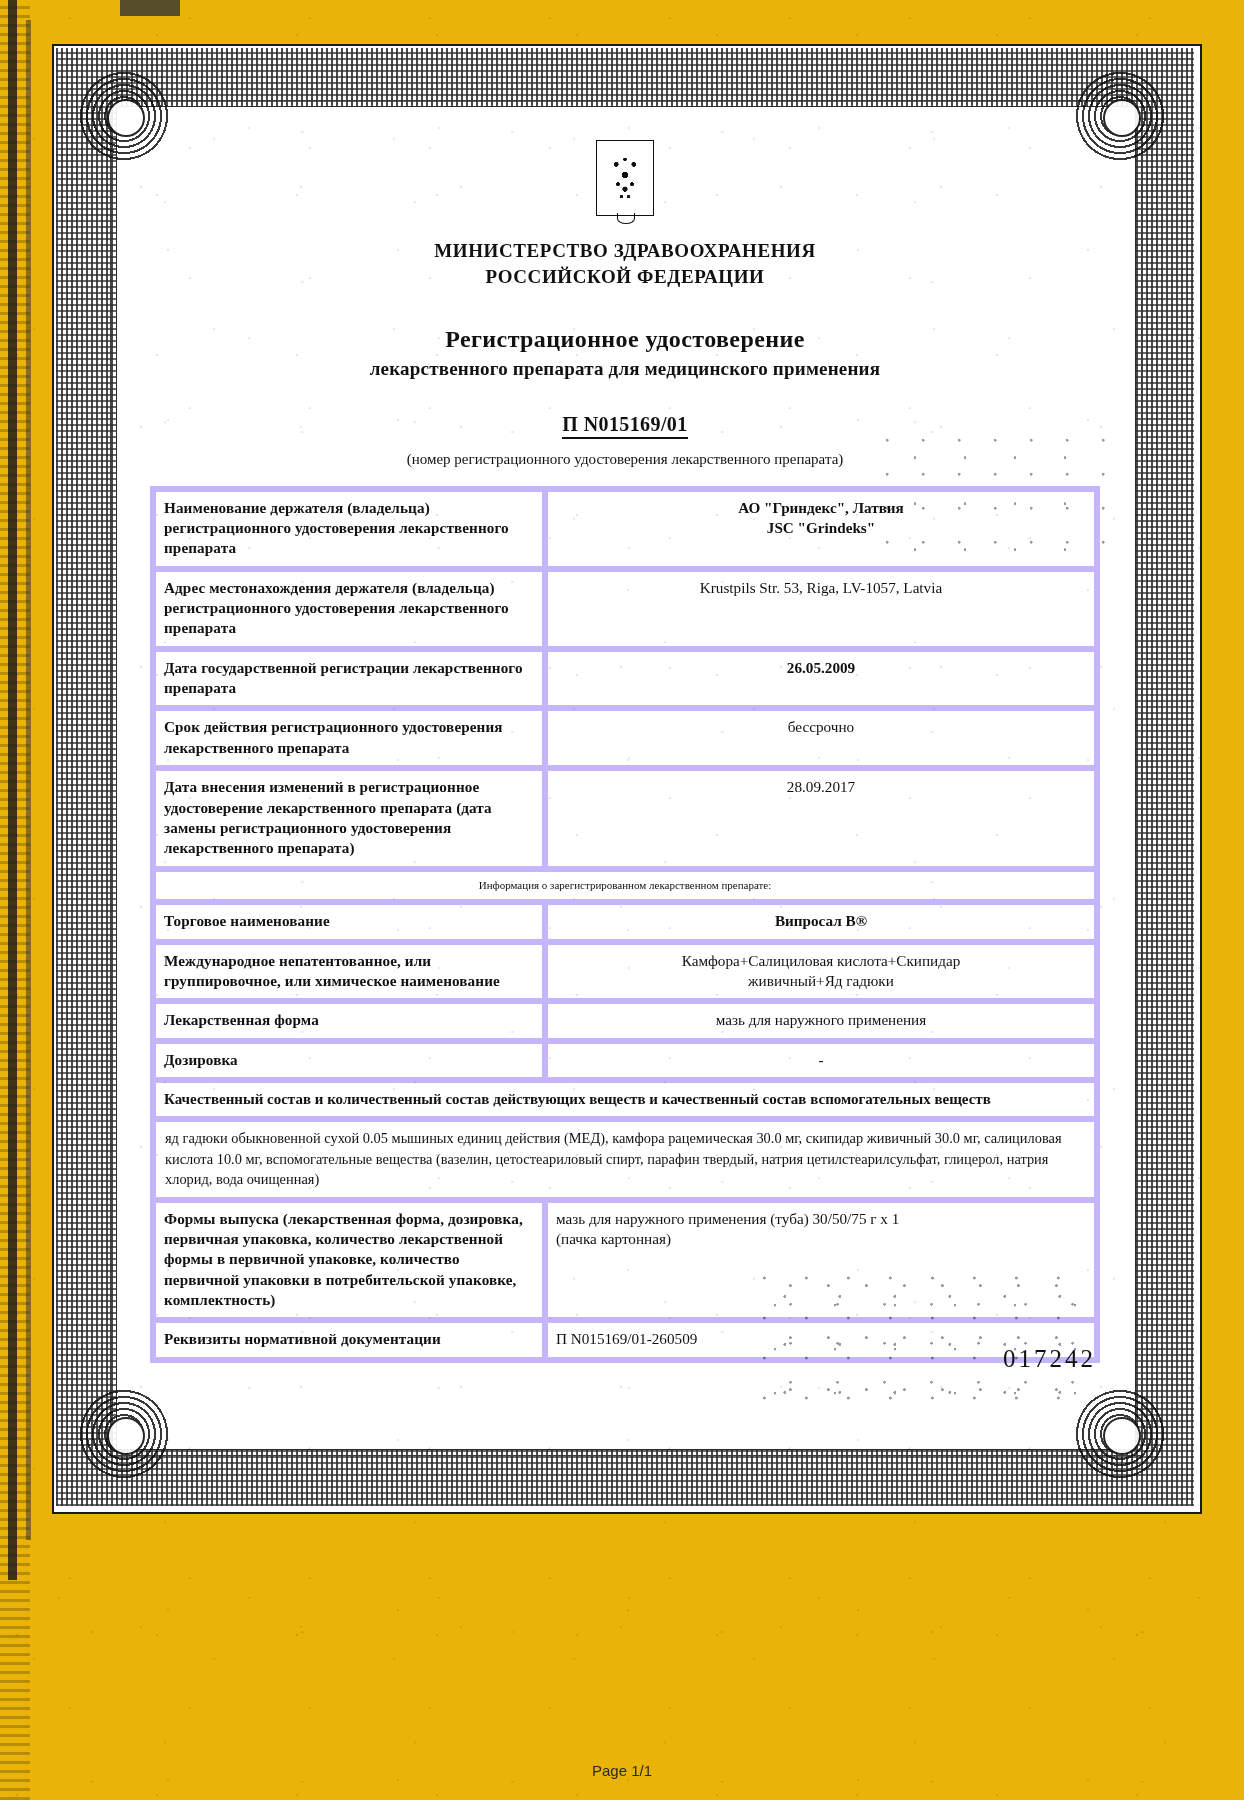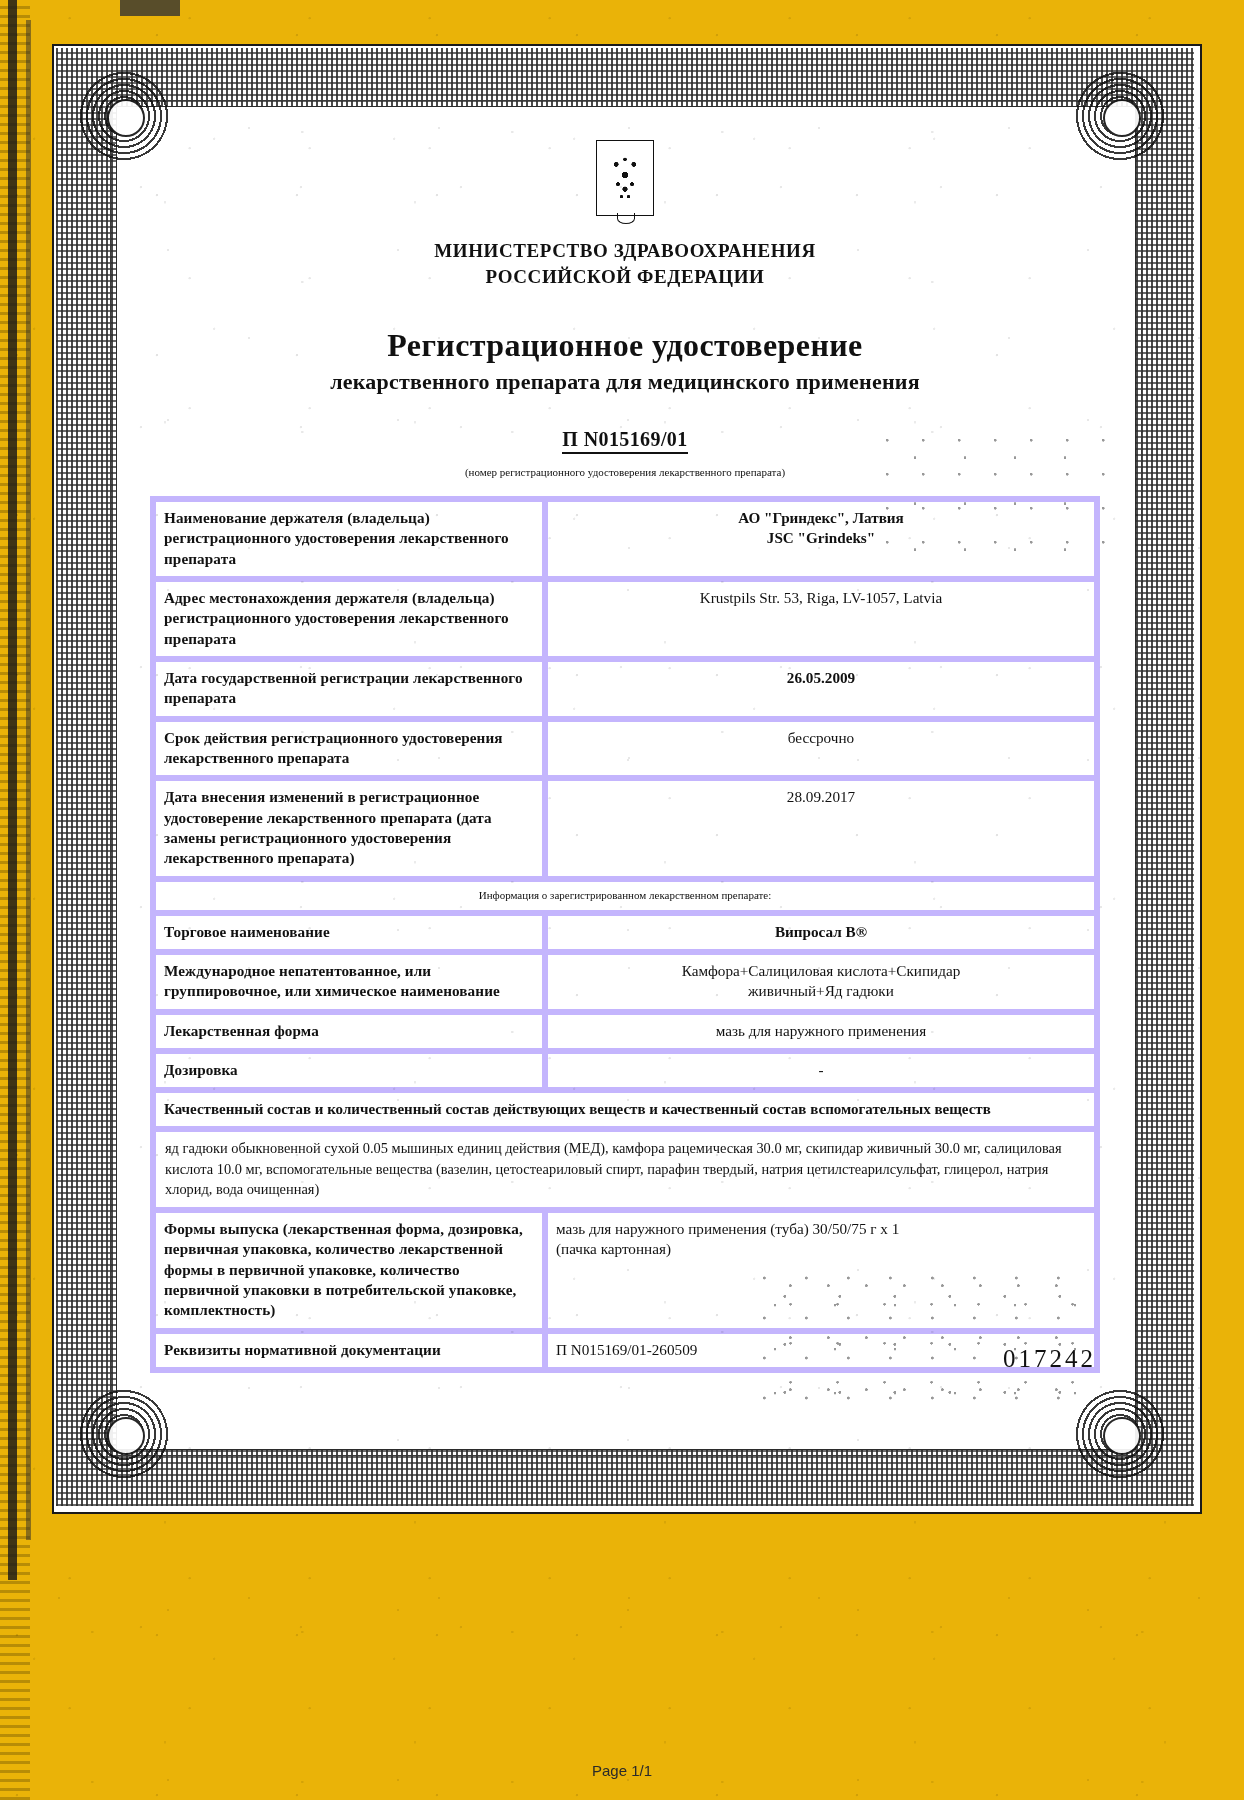--- a/index.html
+++ b/index.html
@@ -178,35 +178,35 @@
     margin-bottom: 34px;
   }
   .ministry .l2 { display: block; }
 
   .doc-title {
     text-align: center;
     font-weight: bold;
     line-height: 1.38;
     margin-bottom: 30px;
   }
-  .doc-title .t1 { display: block; font-size: 32px; letter-spacing: .4px; }
-  .doc-title .t2 { display: block; font-size: 22px; letter-spacing: .2px; }
+  .doc-title .t1 { display: block; font-size: 24px; letter-spacing: .4px; }
+  .doc-title .t2 { display: block; font-size: 19px; letter-spacing: .2px; }
 
   .regno-wrap { text-align: center; margin-bottom: 12px; }
   .regno {
     display: inline-block;
     font-weight: bold;
     font-size: 20px;
     border-bottom: 2px solid #111;
     padding-bottom: 1px;
     letter-spacing: .4px;
   }
   .regno-caption {
     text-align: center;
-    font-size: 11px;
+    font-size: 15px;
     margin-top: 6px;
     margin-bottom: 18px;
   }
 
   
   table.cert {
     width: 100%;
     border-collapse: collapse;
     table-layout: fixed;
     font-size: 15.2px;

